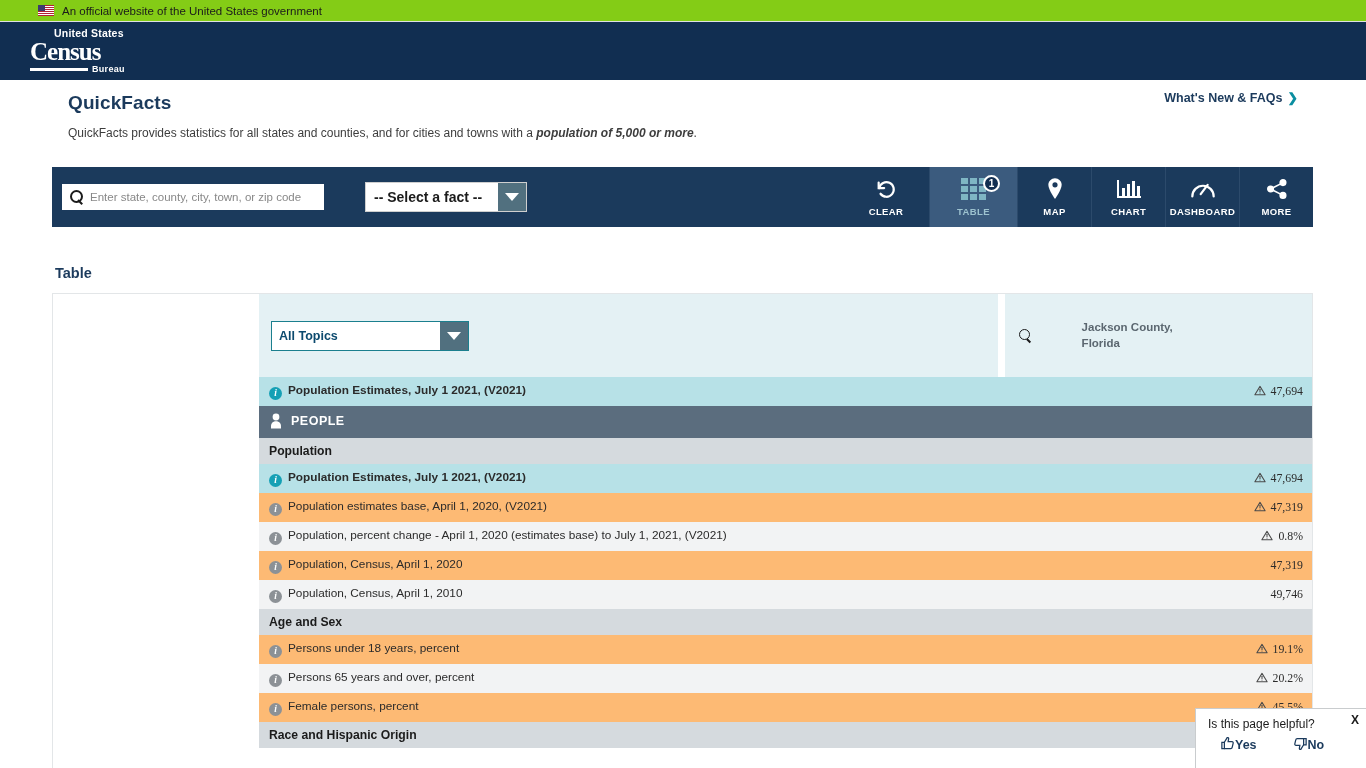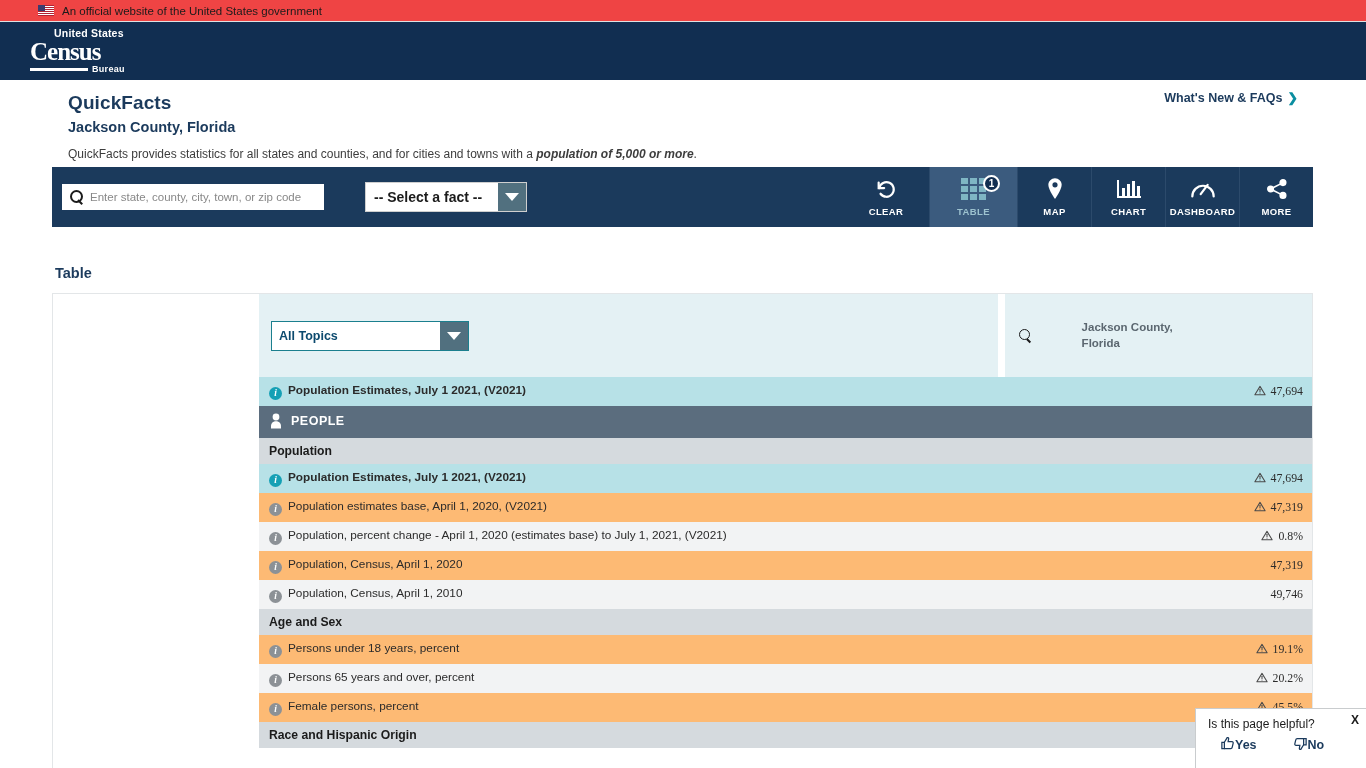--- a/index.html
+++ b/index.html
@@ -6,21 +6,21 @@
   html, body {
     width: 1366px; height: 768px;
     background: #ffffff;
     font-family: "Liberation Sans", sans-serif;
     overflow: hidden;
   }
 
   
   .gov-banner {
     height: 22px;
-    background: #ef4444;
+    background: #84cc16;
     border-bottom: 1px solid #dfe1e2;
     display: flex;
     align-items: center;
     padding-left: 38px;
     font-size: 11.5px;
     color: #1b1b1b;
   }
   .flag {
     width: 16px; height: 11px;
     margin-right: 8px;
@@ -323,21 +323,20 @@
     <span class="census-word">Census</span>
     <span class="rule">
       <span class="bar"></span>
       <span class="bureau">Bureau</span>
     </span>
   </div>
 </div>
 
 <div class="title-block">
   <div class="qf-title">QuickFacts</div>
-  <div class="qf-sub">Jackson County, Florida</div>
   <div class="qf-desc"><span>QuickFacts provides statistics for all states and counties, and for cities and towns with a </span><i>population of 5,000 or more</i><span>.</span></div>
 </div>
 <div class="whatsnew">
   <span>What's New &amp; FAQs</span><span class="chev">❯</span>
 </div>
 
 <div class="toolbar">
 
   <div class="search-wrap">
     <span class="mag"></span>

